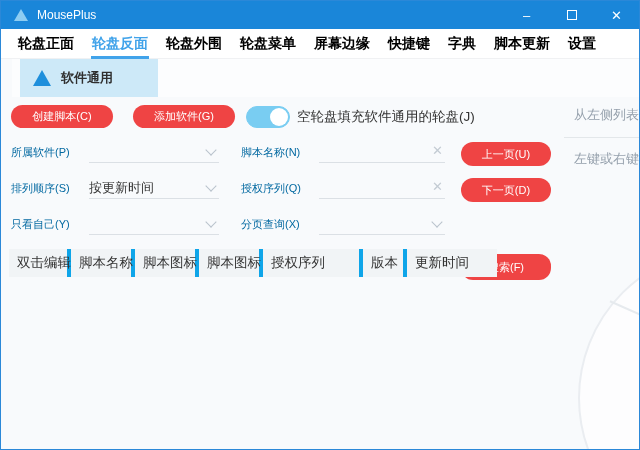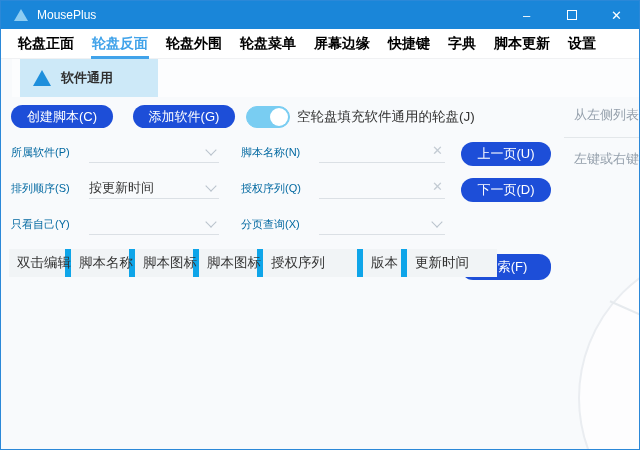--- a/index.html
+++ b/index.html
@@ -54,22 +54,22 @@
   }
   .subtab-tri {
     width:0; height:0;
     border-left:9px solid transparent; border-right:9px solid transparent;
     border-bottom:16px solid #1e8fdc;
   }
   .subtab-label { font-size:13px; font-weight:700; color:#2f2f2f; }
 
   
   .pill {
-    position:absolute; height:23px; border-radius:12px; background:#1d4ed8;
-    color:#ffffff; font-size:13px; display:flex; align-items:center; justify-content:center;
+    position:absolute; height:23px; border-radius:12px; background:#ef4444;
+    color:#ffffff; font-size:11px; display:flex; align-items:center; justify-content:center;
     border:none; cursor:default;
   }
   .btn-create { left:10px;  top:104px; width:102px; }
   .btn-add    { left:132px; top:104px; width:102px; }
   .toggle {
     position:absolute; left:245px; top:105px; width:44px; height:22px;
     border-radius:11px; background:#79cdf2; border:1px solid #79cdf2;
   }
   .toggle-knob {
     position:absolute; right:1px; top:1px; width:18px; height:18px;
@@ -116,21 +116,21 @@
   .row3 { top:216px; }  .row3f { top:212px; }
   .btn-prev   { left:460px; top:141px; width:90px; height:24px; }
   .btn-next   { left:460px; top:177px; width:90px; height:24px; }
   .btn-search { left:460px; top:213px; width:90px; height:26px;margin-top:40px; }
 
   
   .thead {
     position:absolute; left:8px; top:248px; height:28px; display:flex;
   }
   .th {
-    background:#f1f4f6; border-right:6px solid #0ea5e9;
+    background:#f1f4f6; border-right:4px solid #0ea5e9;
     display:flex; align-items:center; padding-left:8px;
     font-size:13.5px; color:#333333; font-weight:400; white-space:nowrap;
   }
   .c0{width:62px;} .c1{width:64px;} .c2{width:64px;} .c3{width:64px;}
   .c4{width:100px;} .c5{width:66px;} .c6{width:44px;} .c7{width:90px; border-right:none;}
 </style>
 </head>
 <body>
 
 <div class="window">

